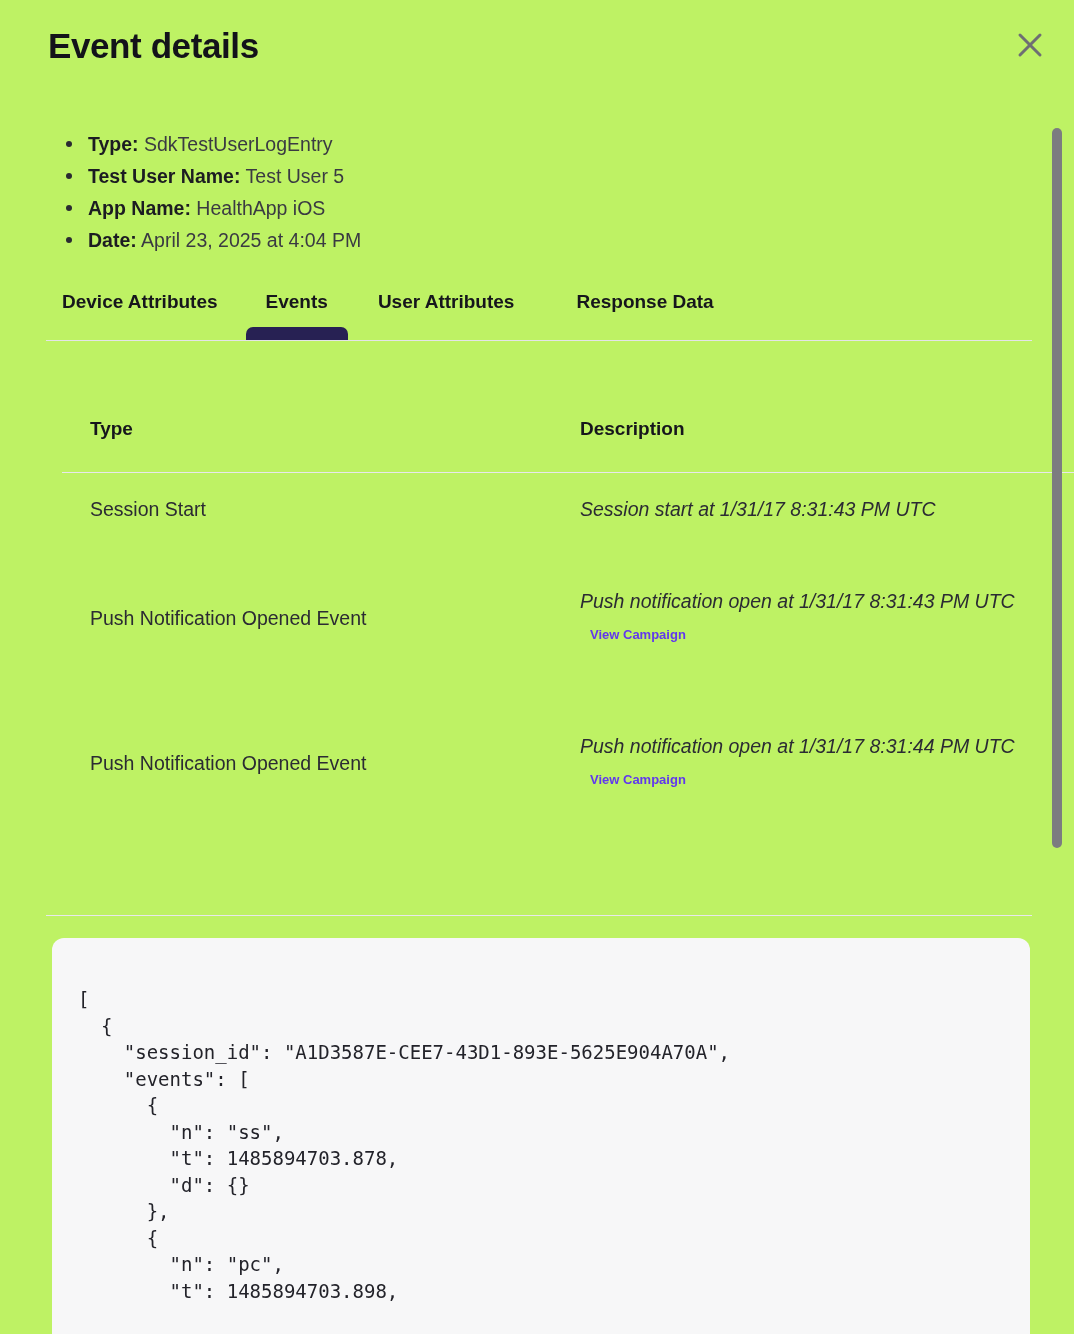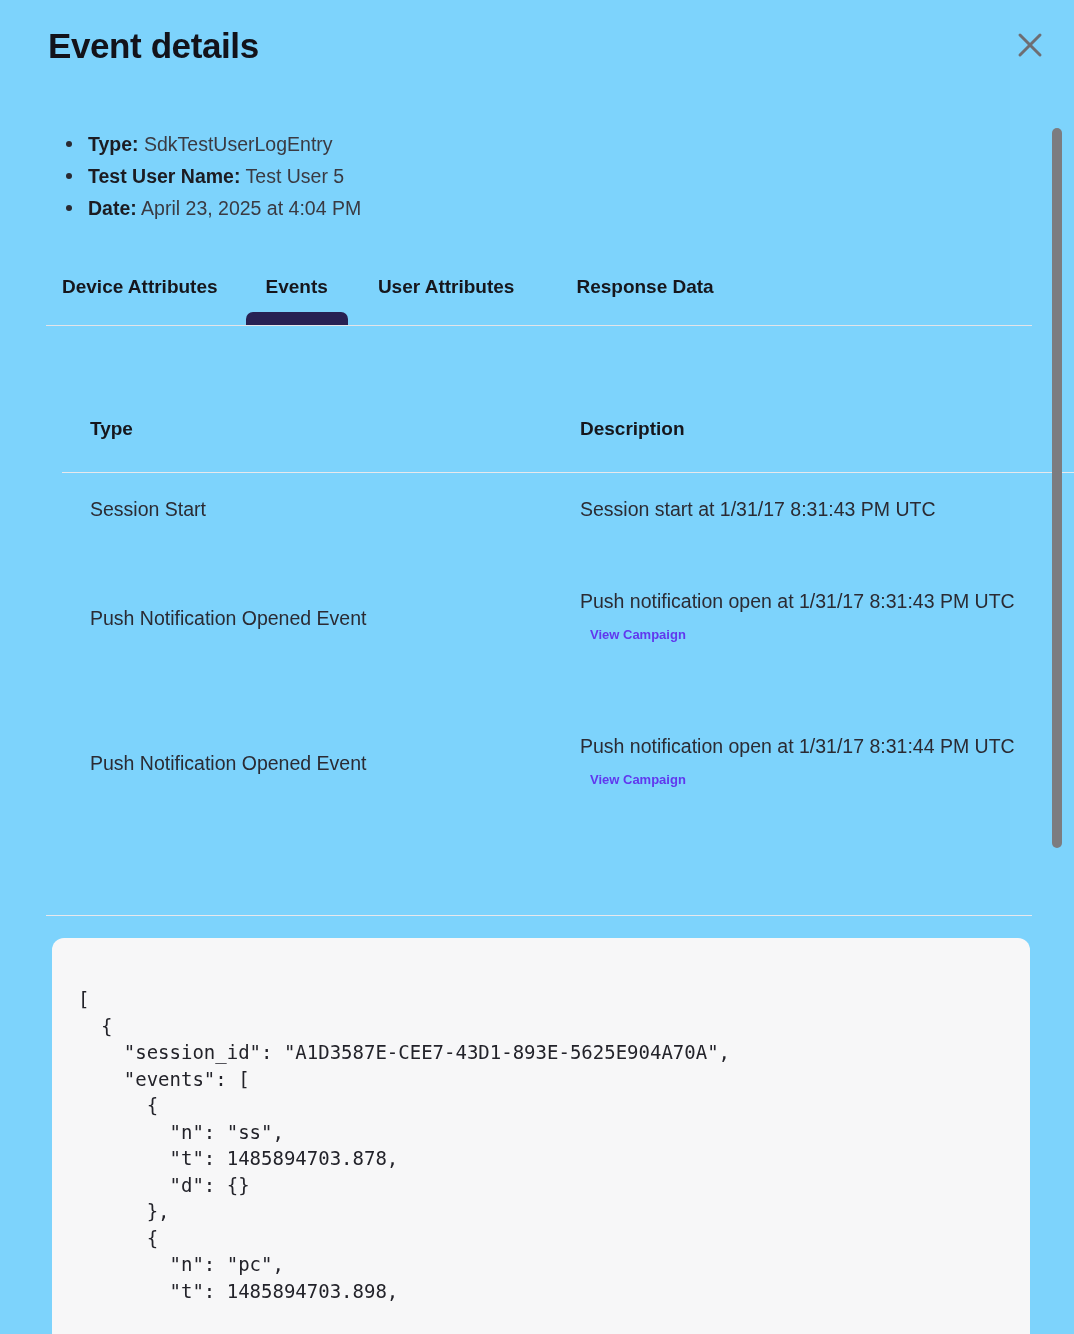--- a/index.html
+++ b/index.html
@@ -12,21 +12,21 @@
     background: #ffffff;
     font-family: "Liberation Sans", sans-serif;
     color: #1c1c20;
     overflow: hidden;
     position: relative;
   }
 
   .modal {
     position: absolute;
     inset: 0;
-    background: #7dd3fc;
+    background: #bef264;
     overflow: hidden;
   }
 
   
   .modal-header {
     position: absolute;
     top: 0; left: 0; right: 0;
     height: 100px;
   }
   .modal-title {
@@ -90,21 +90,21 @@
   }
   .meta-value {
     font-weight: 400;
     color: #3a3a42;
   }
 
   
   .tabs {
     position: absolute;
     left: 46px;
-    top: 273px;
+    top: 288px;
     width: 986px;
     height: 52px;
     border-bottom: 1px solid #e4e4e8;
     display: flex;
     align-items: flex-start;
   }
   .tab {
     position: relative;
     font-size: 19px;
     font-weight: 700;
@@ -155,21 +155,21 @@
   .events-table th.col-desc { width: 496px; }
   .events-table td {
     font-size: 19.5px;
     color: #2b2b33;
     vertical-align: middle;
     padding: 0;
   }
   .events-table td.cell-type { padding-left: 28px; }
   .events-table tbody tr { height: 73px; }
   .events-table tbody tr.tall { height: 145px; }
-  .desc-text { line-height: 30px; }
+  .desc-text { line-height: 30px; font-style: italic; }
   .campaign-link {
     display: inline-block;
     margin-top: 4px;
     margin-left: 10px;
     color: #6138ee;
     font-size: 13px;
     font-weight: 700;
     text-decoration: none;
     cursor: pointer;
     line-height: 30px;
@@ -242,20 +242,24 @@
   </div>
 
   <ul class="meta-list">
     <li>
       <span class="meta-label">Type:</span>
       <span class="meta-value">SdkTestUserLogEntry</span>
     </li>
     <li>
       <span class="meta-label">Test User Name:</span>
       <span class="meta-value">Test User 5</span>
+    </li>
+    <li>
+      <span class="meta-label">App Name:</span>
+      <span class="meta-value">HealthApp iOS</span>
     </li>
     <li>
       <span class="meta-label">Date:</span>
       <span class="meta-value">April 23, 2025 at 4:04 PM</span>
     </li>
   </ul>
 
   <div class="tabs">
     <button class="tab tab-device">Device Attributes</button>
     <button class="tab tab-events active">Events</button>

